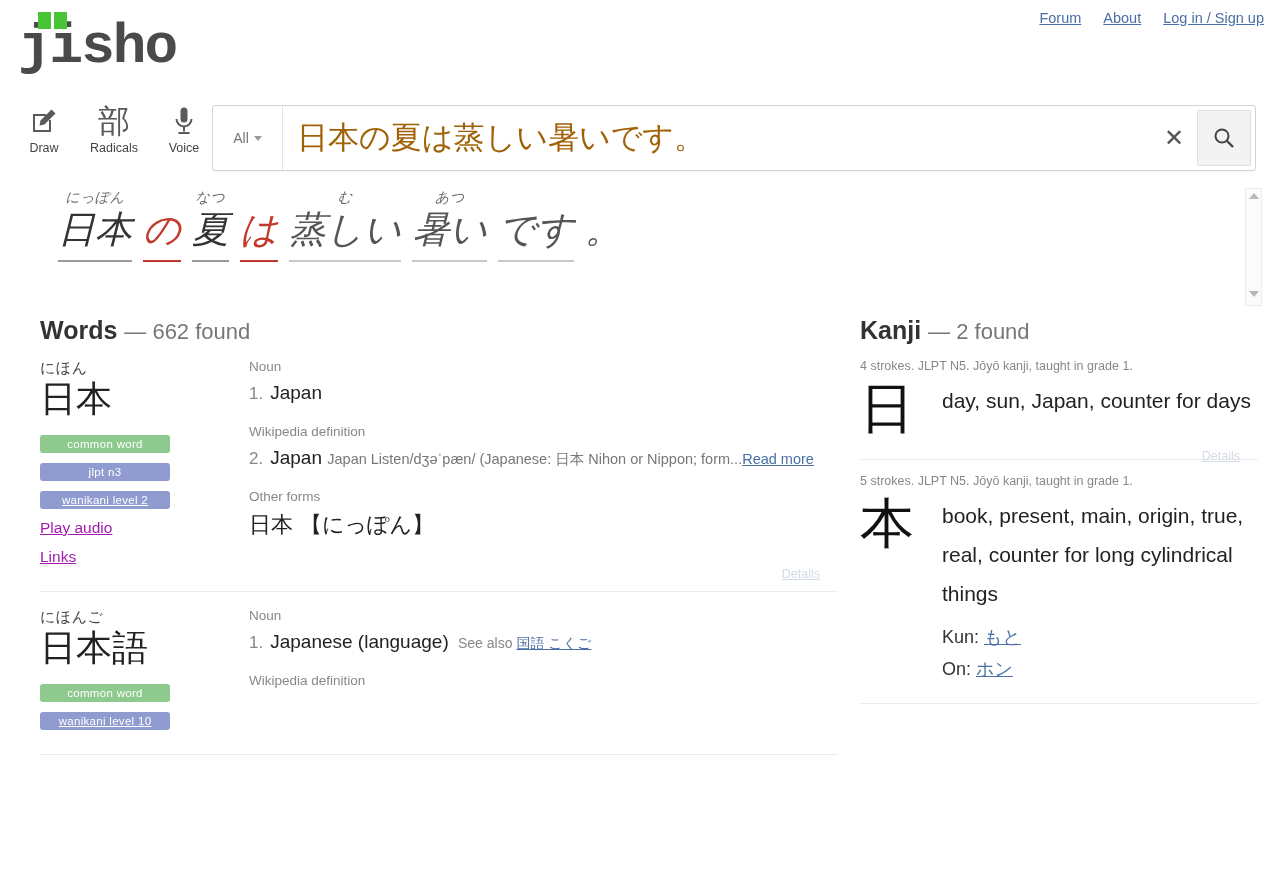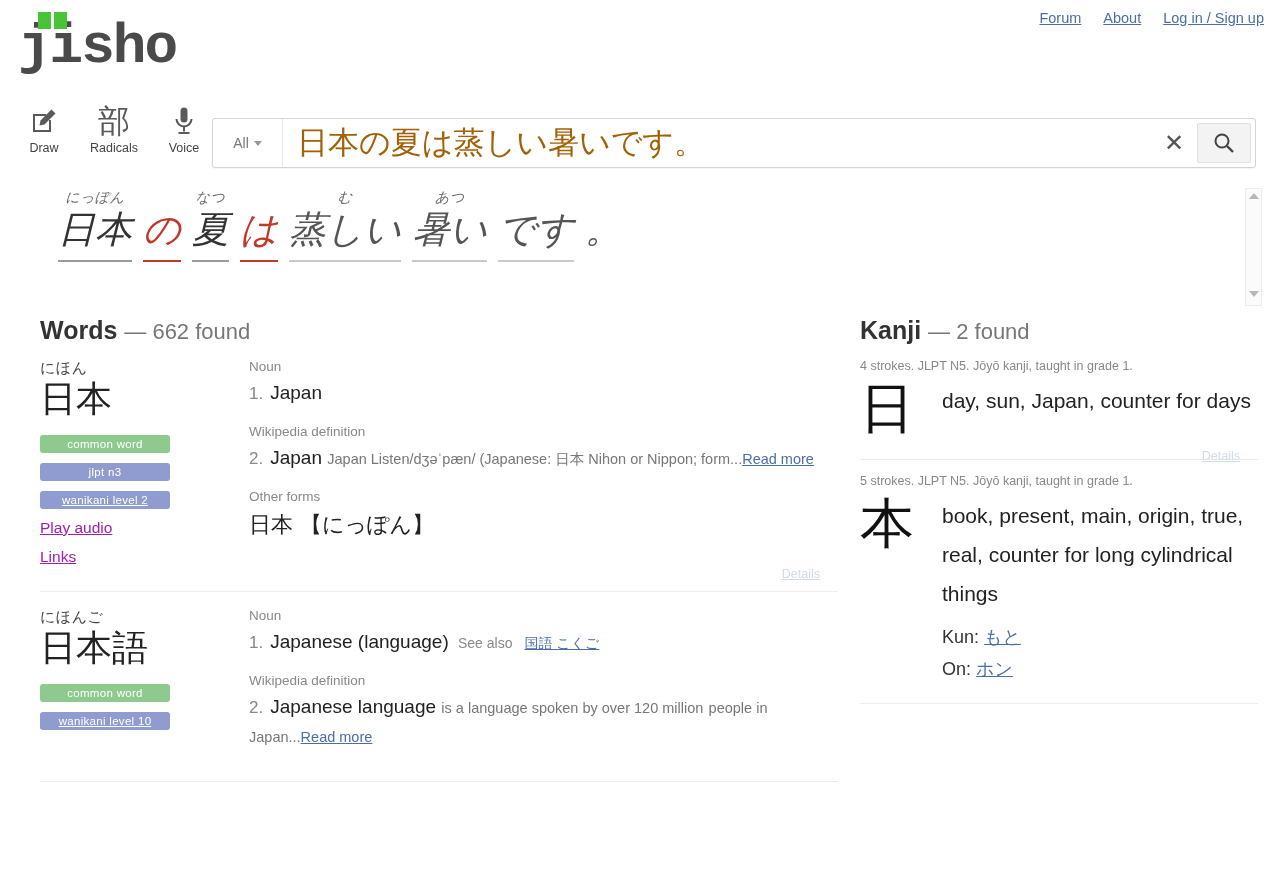--- a/index.html
+++ b/index.html
@@ -93,23 +93,23 @@
   .radical-glyph {
     font-size: 32px;
     line-height: 34px;
     color: #5a5a5a;
     font-family: "DejaVu Sans", sans-serif;
   }
 
   .searchbox {
     position: absolute;
     left: 212px;
-    top: 18px;
+    top: 5px;
     width: 1044px;
-    height: 50px;
+    height: 66px;
     border: 1px solid #d4d4d4;
     border-radius: 3px;
     background: #fff;
     display: flex;
     align-items: stretch;
     box-shadow: 0 1px 1px rgba(0,0,0,0.04);
   }
   .scope-select {
     width: 70px;
     display: flex;
@@ -305,21 +305,20 @@
   }
   .meaning .supp {
     font-size: 14px;
     color: #888;
     margin-left: 4px;
   }
   .meaning .supp a {
     color: #4a6fa5;
     text-decoration: underline;
     cursor: pointer;
-    margin-left: 8px;
   }
   .meaning .wiki-body {
     font-size: 14.5px;
     color: #777;
   }
   .meaning .wiki-body a {
     color: #4a6fa5;
     text-decoration: underline;
     cursor: pointer;
   }
@@ -551,25 +550,20 @@
       </div>
 
       <div class="we-right">
         <div class="pos-label">Noun</div>
         <div class="meaning">
           <span class="num">1.</span><span>Japanese (language)</span>
           <span class="supp">See also</span><span class="supp"><a>国語 こくご</a></span>
         </div>
 
         <div class="pos-label">Wikipedia definition</div>
-        <div class="meaning">
-          <span class="num">2.</span><span>Japanese language</span>
-          <span class="wiki-body">is a language spoken by over 120 million</span>
-          <span class="wiki-body">people in Japan...</span><span class="wiki-body"><a>Read more</a></span>
-        </div>
       </div>
     </div>
   </div>
 
   <div class="col-kanji">
     <h2 class="section-title">
       <b>Kanji</b>
       <span class="count">— 2 found</span>
     </h2>
 

